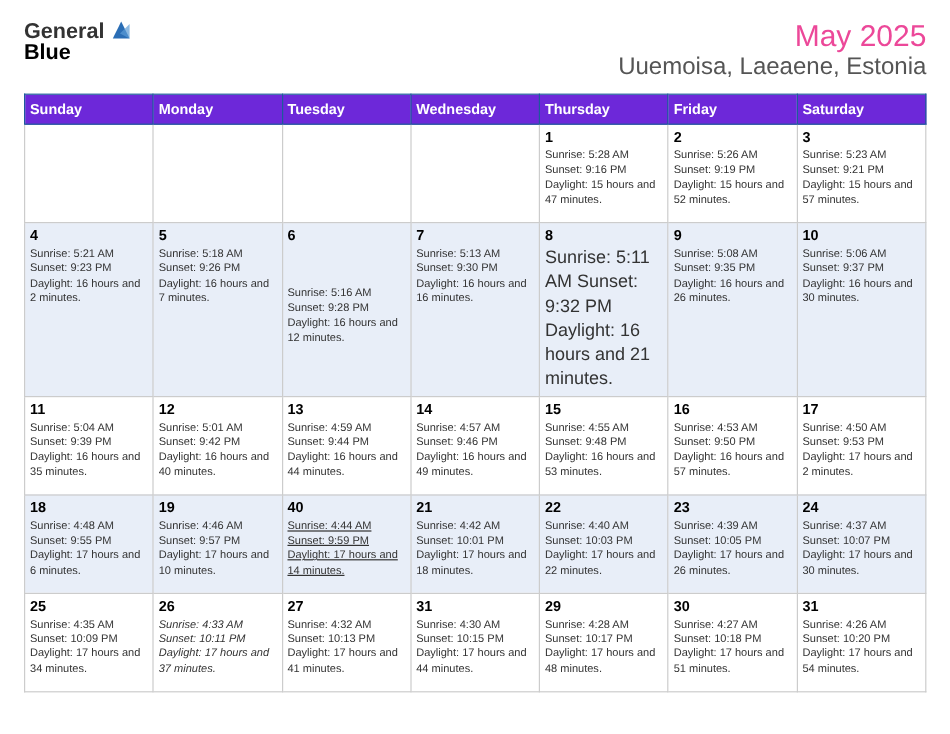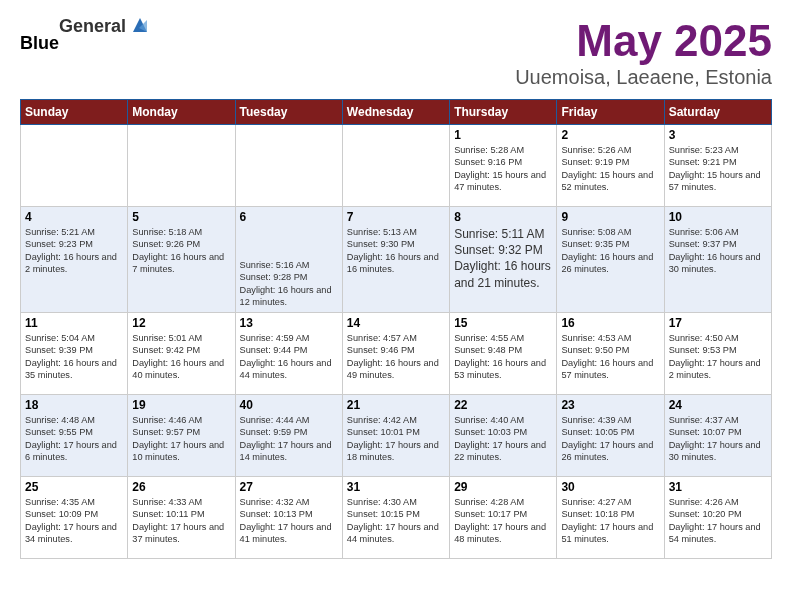--- a/index.html
+++ b/index.html
@@ -34,23 +34,23 @@
     }
     .logo-blue {
       font-size: 18px;
       font-weight: bold;
       color: #000000;
     }
     .title-block {
       text-align: right;
     }
     .title-month {
-      font-size: 44px;
-      font-weight: bold;
-      color: #701a75;
+      font-size: 25px;
+      font-weight: normal;
+      color: #ec4899;
     }
     .title-location {
       font-size: 20px;
       color: #555;
     }
     .day-num {
       font-size: 12px;
       font-weight: bold;
       display: block;
       margin-bottom: 2px;
@@ -59,21 +59,21 @@
       font-size: 9.5px;
       line-height: 1.4;
       color: #333;
     }
     table {
       border-collapse: collapse;
       width: 100%;
       table-layout: fixed;
     }
     thead th {
-      background-color: #7f1d1d;
+      background-color: #6d28d9;
       color: #fff;
       font-size: 12px;
       font-weight: bold;
       padding: 5px 4px;
       text-align: left;
       border: 1px solid #1e5a9c;
     }
     tbody tr:nth-child(odd) td {
       background-color: #fff;
     }
@@ -90,21 +90,21 @@
       background-color: #f5f5f5;
     }
   </style>
 </head>
 <body>
 
 <div class="page">
   <div class="header">
     <div class="logo">
       <div style="display:flex;flex-direction:column;align-items:flex-start;">
-        <div style="display:flex;align-items:center;margin-left:39px;">
+        <div style="display:flex;align-items:center;">
           <span class="logo-general">General</span>
           <svg width="22" height="22" viewBox="0 0 22 22" style="margin-left:3px;margin-top:-4px;">
             <polygon points="4,18 11,4 18,18" fill="#2a6db5"></polygon>
             <polygon points="10,14 18,6 18,18" fill="#5b9bd5" opacity="0.7"></polygon>
           </svg>
         </div>
         <span class="logo-blue" style="margin-top:-4px;">Blue</span>
       </div>
     </div>
     <div class="title-block">
@@ -177,21 +177,21 @@
           </td>
           <td>
             <span class="day-num">7</span>
             <div class="day-info" style="font-size: 9.2px; line-height: 1.35;">Sunrise: 5:13 AM
 Sunset: 9:30 PM
 Daylight: 16 hours
 and 16 minutes.</div>
           </td>
           <td>
             <span class="day-num">8</span>
-            <div class="day-info" style="font-size: 12px; line-height: 1.35;">Sunrise: 5:11 AM
+            <div class="day-info" style="font-size: 15px; line-height: 1.35;">Sunrise: 5:11 AM
 Sunset: 9:32 PM
 Daylight: 16 hours
 and 21 minutes.</div>
           </td>
           <td>
             <span class="day-num">9</span>
             <div class="day-info" style="font-size: 9.2px; line-height: 1.35;">Sunrise: 5:08 AM
 Sunset: 9:35 PM
 Daylight: 16 hours
 and 26 minutes.</div>
@@ -265,21 +265,21 @@
           </td>
           <td>
             <span class="day-num">19</span>
             <div class="day-info" style="font-size: 9.2px; line-height: 1.35;">Sunrise: 4:46 AM
 Sunset: 9:57 PM
 Daylight: 17 hours
 and 10 minutes.</div>
           </td>
           <td>
             <span class="day-num">40</span>
-            <div class="day-info" style="font-size: 9.2px; line-height: 1.35;">Sunrise: 4:44 AM
+            <div class="day-info" style="font-size: 9.2px; line-height: 1.35; text-decoration: underline;">Sunrise: 4:44 AM
 Sunset: 9:59 PM
 Daylight: 17 hours
 and 14 minutes.</div>
           </td>
           <td>
             <span class="day-num">21</span>
             <div class="day-info" style="font-size: 9.2px; line-height: 1.35;">Sunrise: 4:42 AM
 Sunset: 10:01 PM
 Daylight: 17 hours
 and 18 minutes.</div>
@@ -309,21 +309,21 @@
         <tr>
           <td>
             <span class="day-num">25</span>
             <div class="day-info" style="font-size: 9.2px; line-height: 1.35;">Sunrise: 4:35 AM
 Sunset: 10:09 PM
 Daylight: 17 hours
 and 34 minutes.</div>
           </td>
           <td>
             <span class="day-num">26</span>
-            <div class="day-info" style="font-size: 9.2px; line-height: 1.35;">Sunrise: 4:33 AM
+            <div class="day-info" style="font-size: 9.2px; line-height: 1.35; font-style: italic;">Sunrise: 4:33 AM
 Sunset: 10:11 PM
 Daylight: 17 hours
 and 37 minutes.</div>
           </td>
           <td>
             <span class="day-num">27</span>
             <div class="day-info" style="font-size: 9.2px; line-height: 1.35;">Sunrise: 4:32 AM
 Sunset: 10:13 PM
 Daylight: 17 hours
 and 41 minutes.</div>

